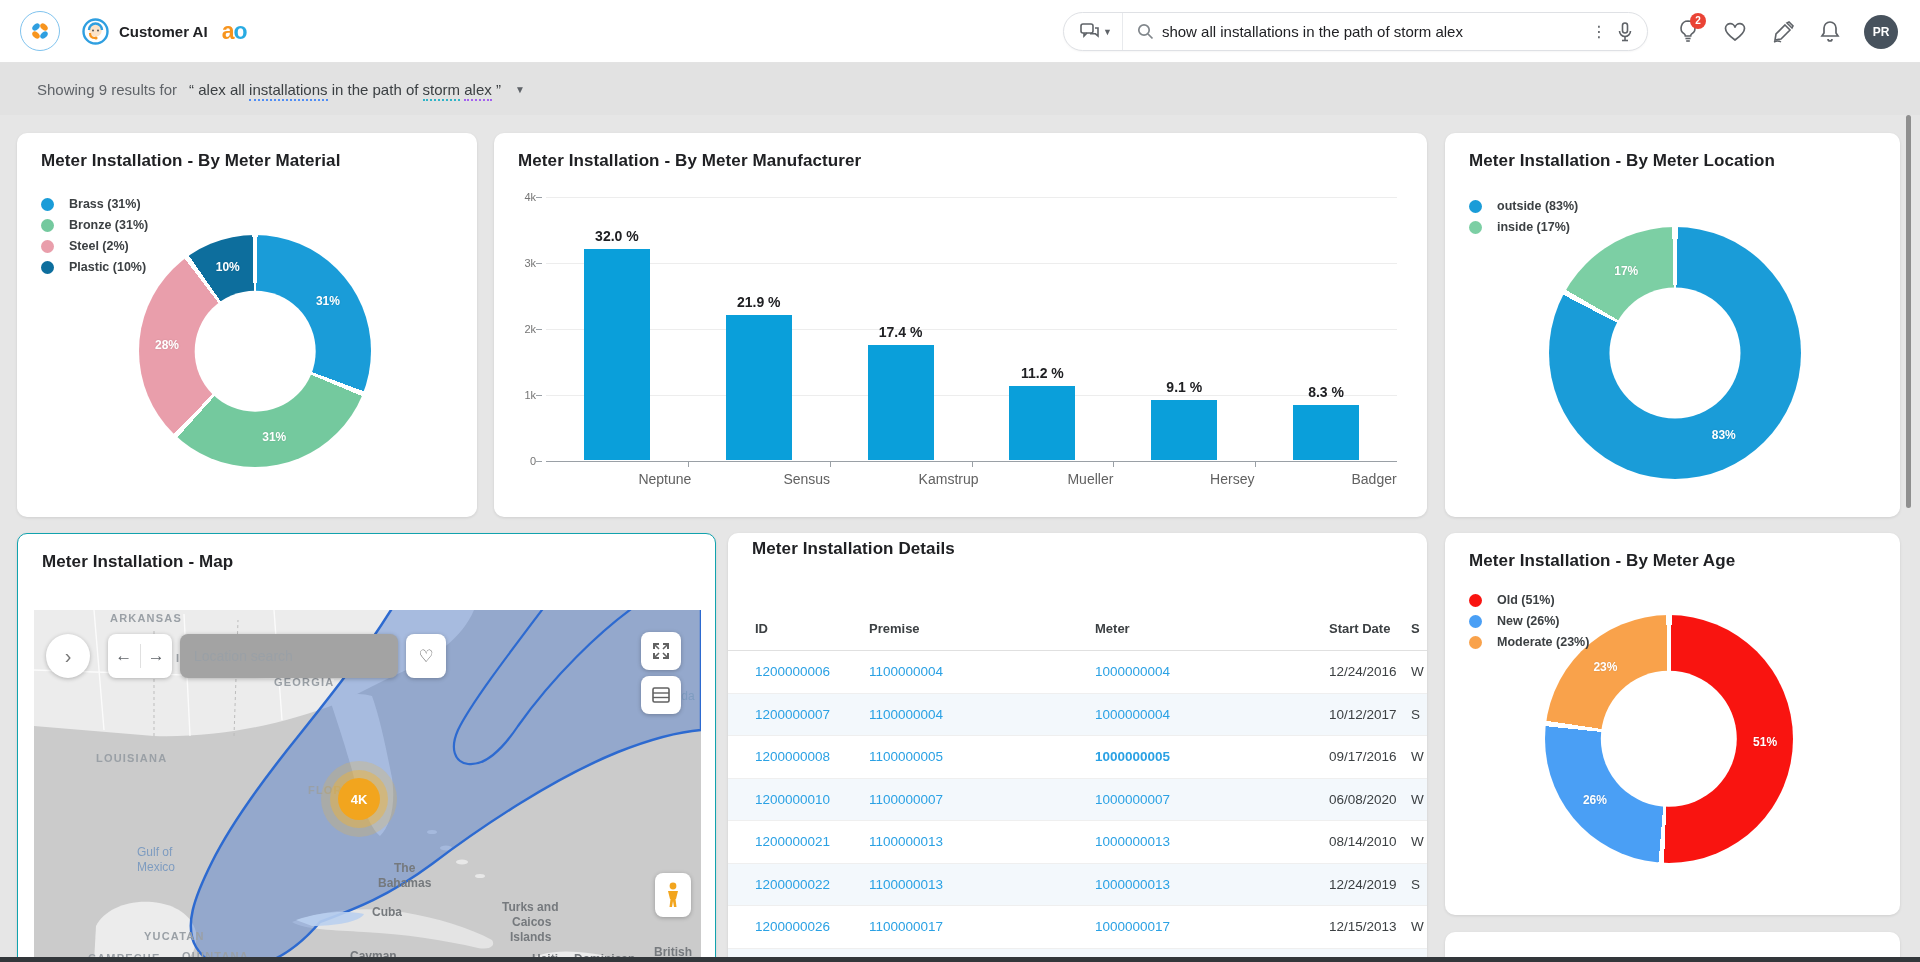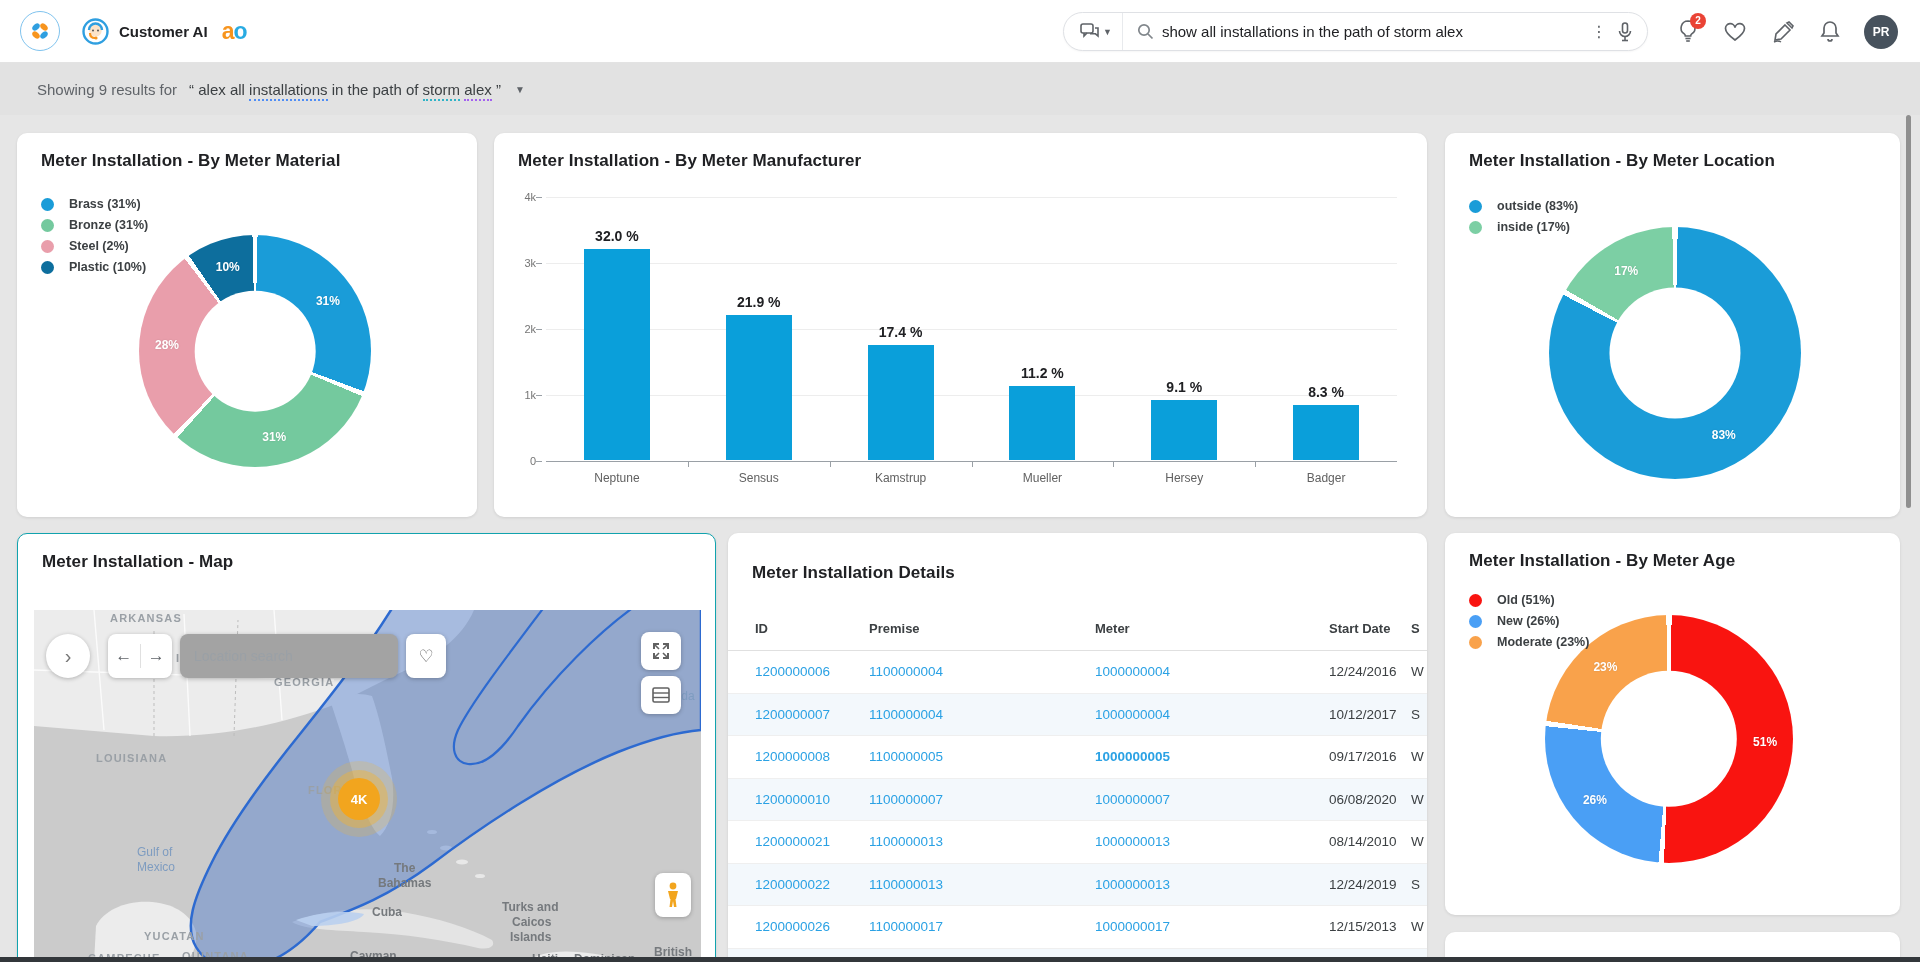--- a/index.html
+++ b/index.html
@@ -64,21 +64,21 @@
   
   #bar-plot { position:absolute; left:52px; right:30px; top:64px; height:264px; }
   .gridline { position:absolute; left:0; right:0; height:1px; background:#ededed; }
   .gridline.zero { background:#9aa0a6; }
   .ytick { position:absolute; width:30px; text-align:right; font-size:11px; color:#757575;
            left:-40px; transform:translateY(-6px); }
   .ydash { position:absolute; width:6px; height:1px; background:#9aa0a6; left:-10px; }
   .bar { position:absolute; bottom:1px; width:66px; background:#0a9fda; }
   .bar-val { position:absolute; transform:translateX(-50%); font-size:14px; font-weight:700; color:#202124; }
   .xcat { position:absolute; transform:translateX(-50%); top:100%; margin-top:10px;
-          font-size:12px; color:#616161; }
+          font-size:14px; color:#616161;margin-left:48px; }
   .xtick { position:absolute; width:1px; height:6px; background:#9aa0a6; bottom:-6px; }
 
   
   #tbl { position:absolute; left:0; right:0; top:78px; }
   .th-row { position:relative; height:40px; border-bottom:1px solid #e0e0e0; }
   .th { position:absolute; font-size:13px; font-weight:700; color:#3c4043; top:10px; }
   .tr { position:relative; height:42.5px; border-bottom:1px solid #efefef; }
   .tr.alt { background:#f3f8fc; }
   .td { position:absolute; top:13px; font-size:13.5px; }
   .td.link { color:#2aa1e4; cursor:pointer; }
@@ -374,21 +374,21 @@
             <circle cx="7" cy="4" r="3.4" fill="#f2a51e"></circle>
             <path d="M2 9 h10 l-2 8 h-6 z" fill="#f2a51e"></path>
             <path d="M4.5 17 l-1 8 h2.5 l1-6 1 6 H10.5 l-1-8z" fill="#f2a51e"></path>
           </svg>
       </div>
       <div class="cluster" style="left:325px;top:189px;">4K</div>
     </div>
   </div>
 
   <div class="card" style="left:728px;top:533px;width:699px;height:480px;overflow:hidden;">
-    <div class="card-title" style="top:30px;">Meter Installation Details</div>
+    <div class="card-title" style="top:6px;">Meter Installation Details</div>
     <div id="tbl">
         <div class="th-row">
           <span class="th" style="left: 27px;">ID</span>
           <span class="th" style="left: 141px;">Premise</span>
           <span class="th" style="left: 367px;">Meter</span>
           <span class="th" style="left: 601px;">Start Date</span>
           <span class="th" style="left: 683px;">S</span>
         </div>
         <div class="tr">
           <span class="td link" style="left: 27px;">1200000006</span>

